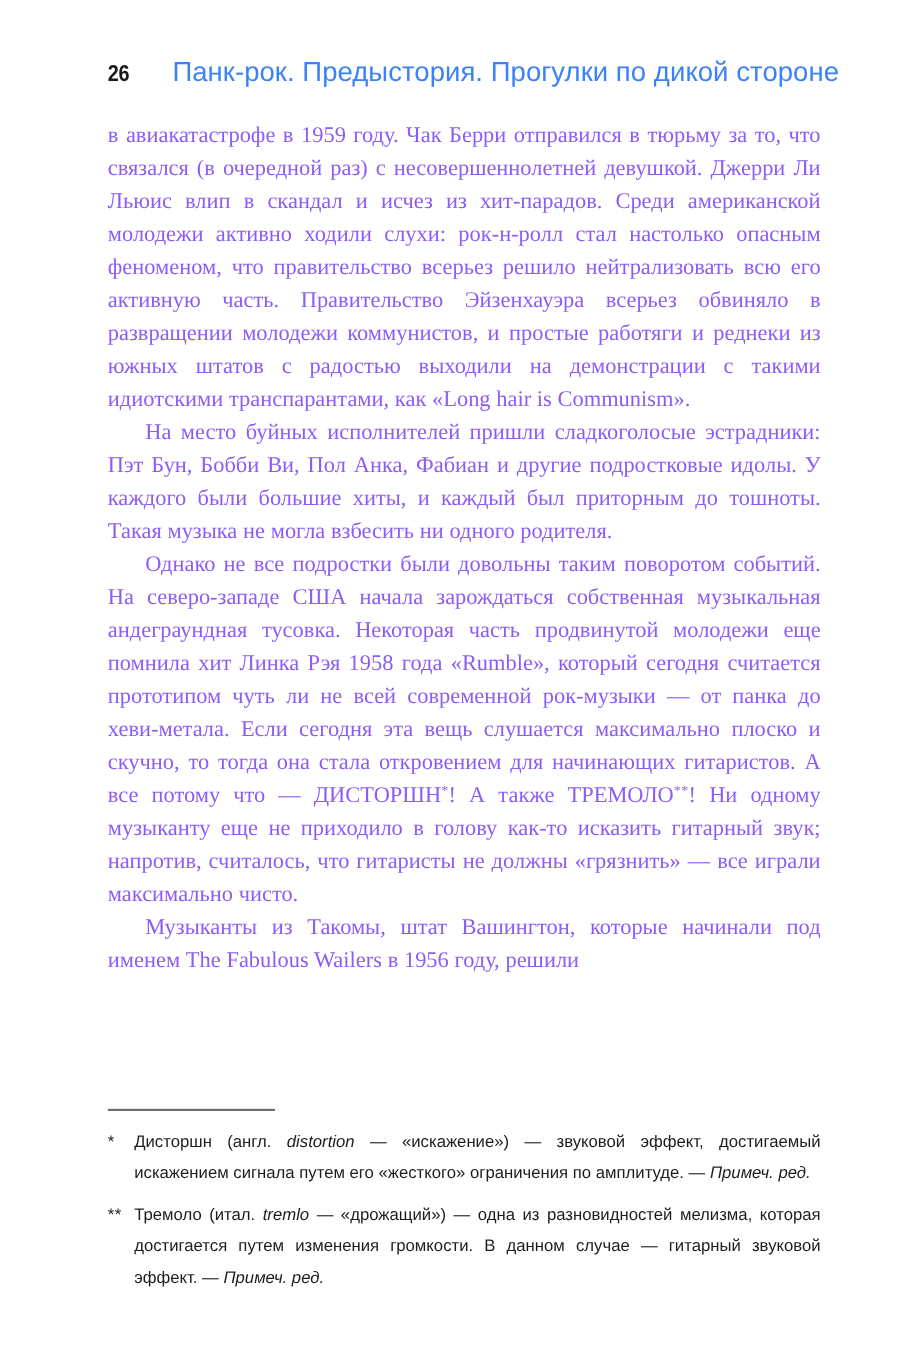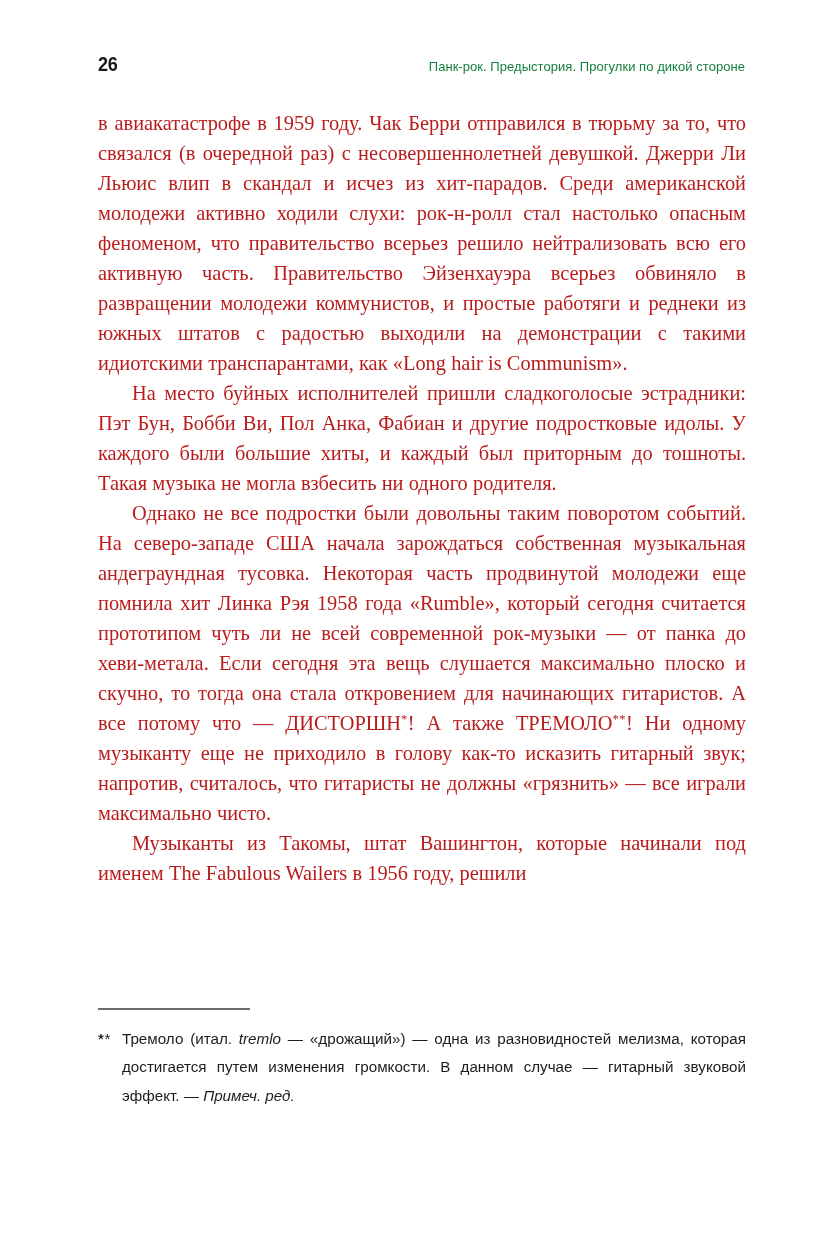--- a/index.html
+++ b/index.html
@@ -39,40 +39,40 @@
     color: #1a1a1a;
     letter-spacing: -0.3px;
     transform: scaleX(0.86);
     transform-origin: left center;
     white-space: nowrap;
   }
 
   .running-title {
     font-family: "Liberation Sans", sans-serif;
     font-weight: normal;
-    font-size: 13px;
-    color: #15803d;
+    font-size: 25px;
+    color: #3b82f6;
     white-space: nowrap;
     letter-spacing: 0.05px;
   }
 
   
   .body-column {
     position: absolute;
     left: 98px;
     top: 108px;
     width: 648px;
   }
 
   .body-column p {
     margin: 0;
     font-family: "Liberation Serif", "DejaVu Serif", serif;
     font-size: 20.4px;
     line-height: 30.0px;
-    color: #b91c1c;
+    color: #8b5cf6;
     text-align: justify;
     text-indent: 34px;
     -webkit-hyphens: manual;
     hyphens: manual;
     word-spacing: 0.1px;
   }
 
   .body-column p.no-indent {
     text-indent: 0;
   }
@@ -147,20 +147,21 @@
     <p>На место буйных исполнителей пришли сладкоголосые эстрадники: Пэт Бун, Бобби Ви, Пол Анка, Фабиан и другие подростковые идолы. У каждого были большие хиты, и каждый был приторным до тошноты. Такая музыка не могла взбесить ни одного родителя.</p>
     <p>Однако не все подростки были довольны таким поворотом событий. На северо-западе США начала зарождаться собственная музыкальная андеграундная тусовка. Некоторая часть продвинутой молодежи еще помнила хит Линка Рэя 1958 года «Rumble», который сегодня считается прототипом чуть ли не всей современной рок-музыки — от панка до хеви-метала. Если сегодня эта вещь слушается максимально плоско и скучно, то тогда она стала откровением для начинающих гитаристов. А все потому что — ДИСТОРШН<span class="fn-ref">*</span>! А также ТРЕМОЛО<span class="fn-ref">**</span>! Ни одному музыканту еще не приходило в голову как-то исказить гитарный звук; напротив, считалось, что гитаристы не должны «грязнить» — все играли максимально чисто.</p>
     <p>Музыканты из Такомы, штат Вашингтон, которые начинали под именем The Fabulous Wailers в 1956 году, решили</p>
   </div>
 
   <div class="footnotes">
     <div class="footnote-rule"></div>
 
     <div class="footnote">
       <span class="marker">*</span>
+      <span class="fn-body">Дисторшн (англ. <i>distortion</i> — «искажение») — звуковой эффект, достигаемый искажением сигнала путем его «жесткого» ограничения по амплитуде. — <i>Примеч. ред.</i></span>
     </div>
 
     <div class="footnote">
       <span class="marker">**</span>
       <span class="fn-body">Тремоло (итал. <i>tremlo</i> — «дрожащий») — одна из разновидностей мелизма, которая достигается путем изменения громкости. В данном случае — гитарный звуковой эффект. — <i>Примеч. ред.</i></span>
     </div>
   </div>
 
 </div>
 

